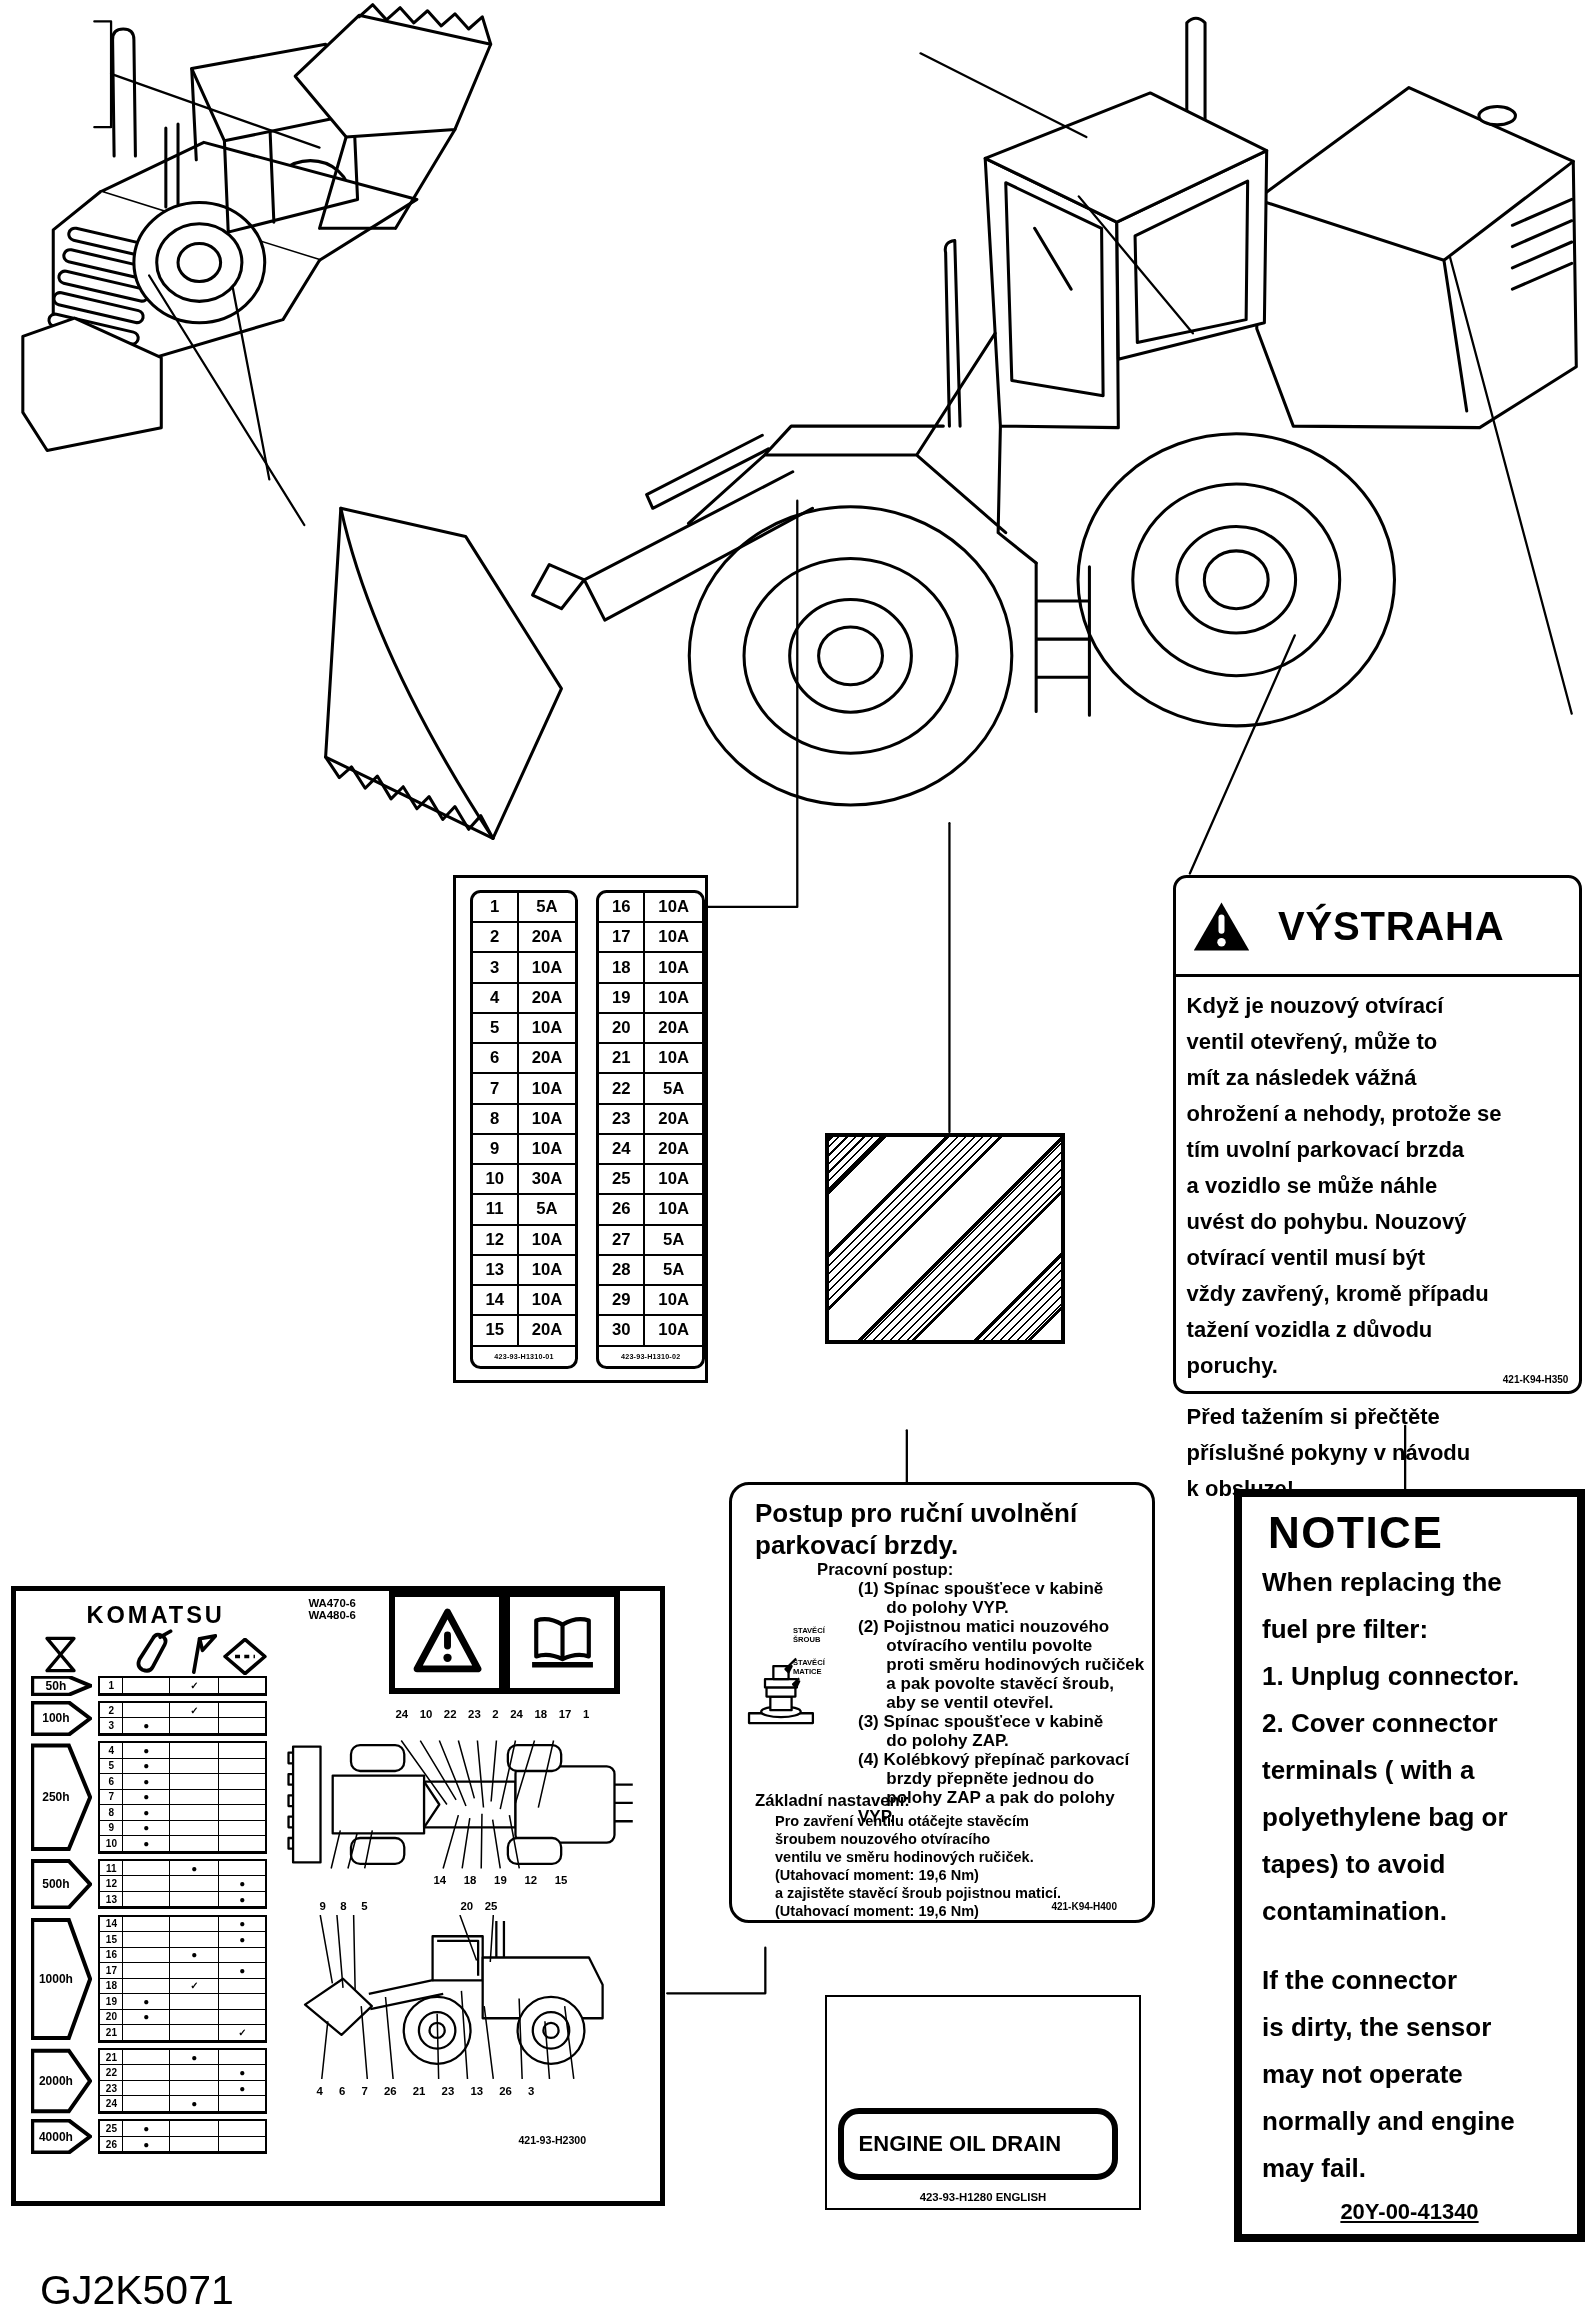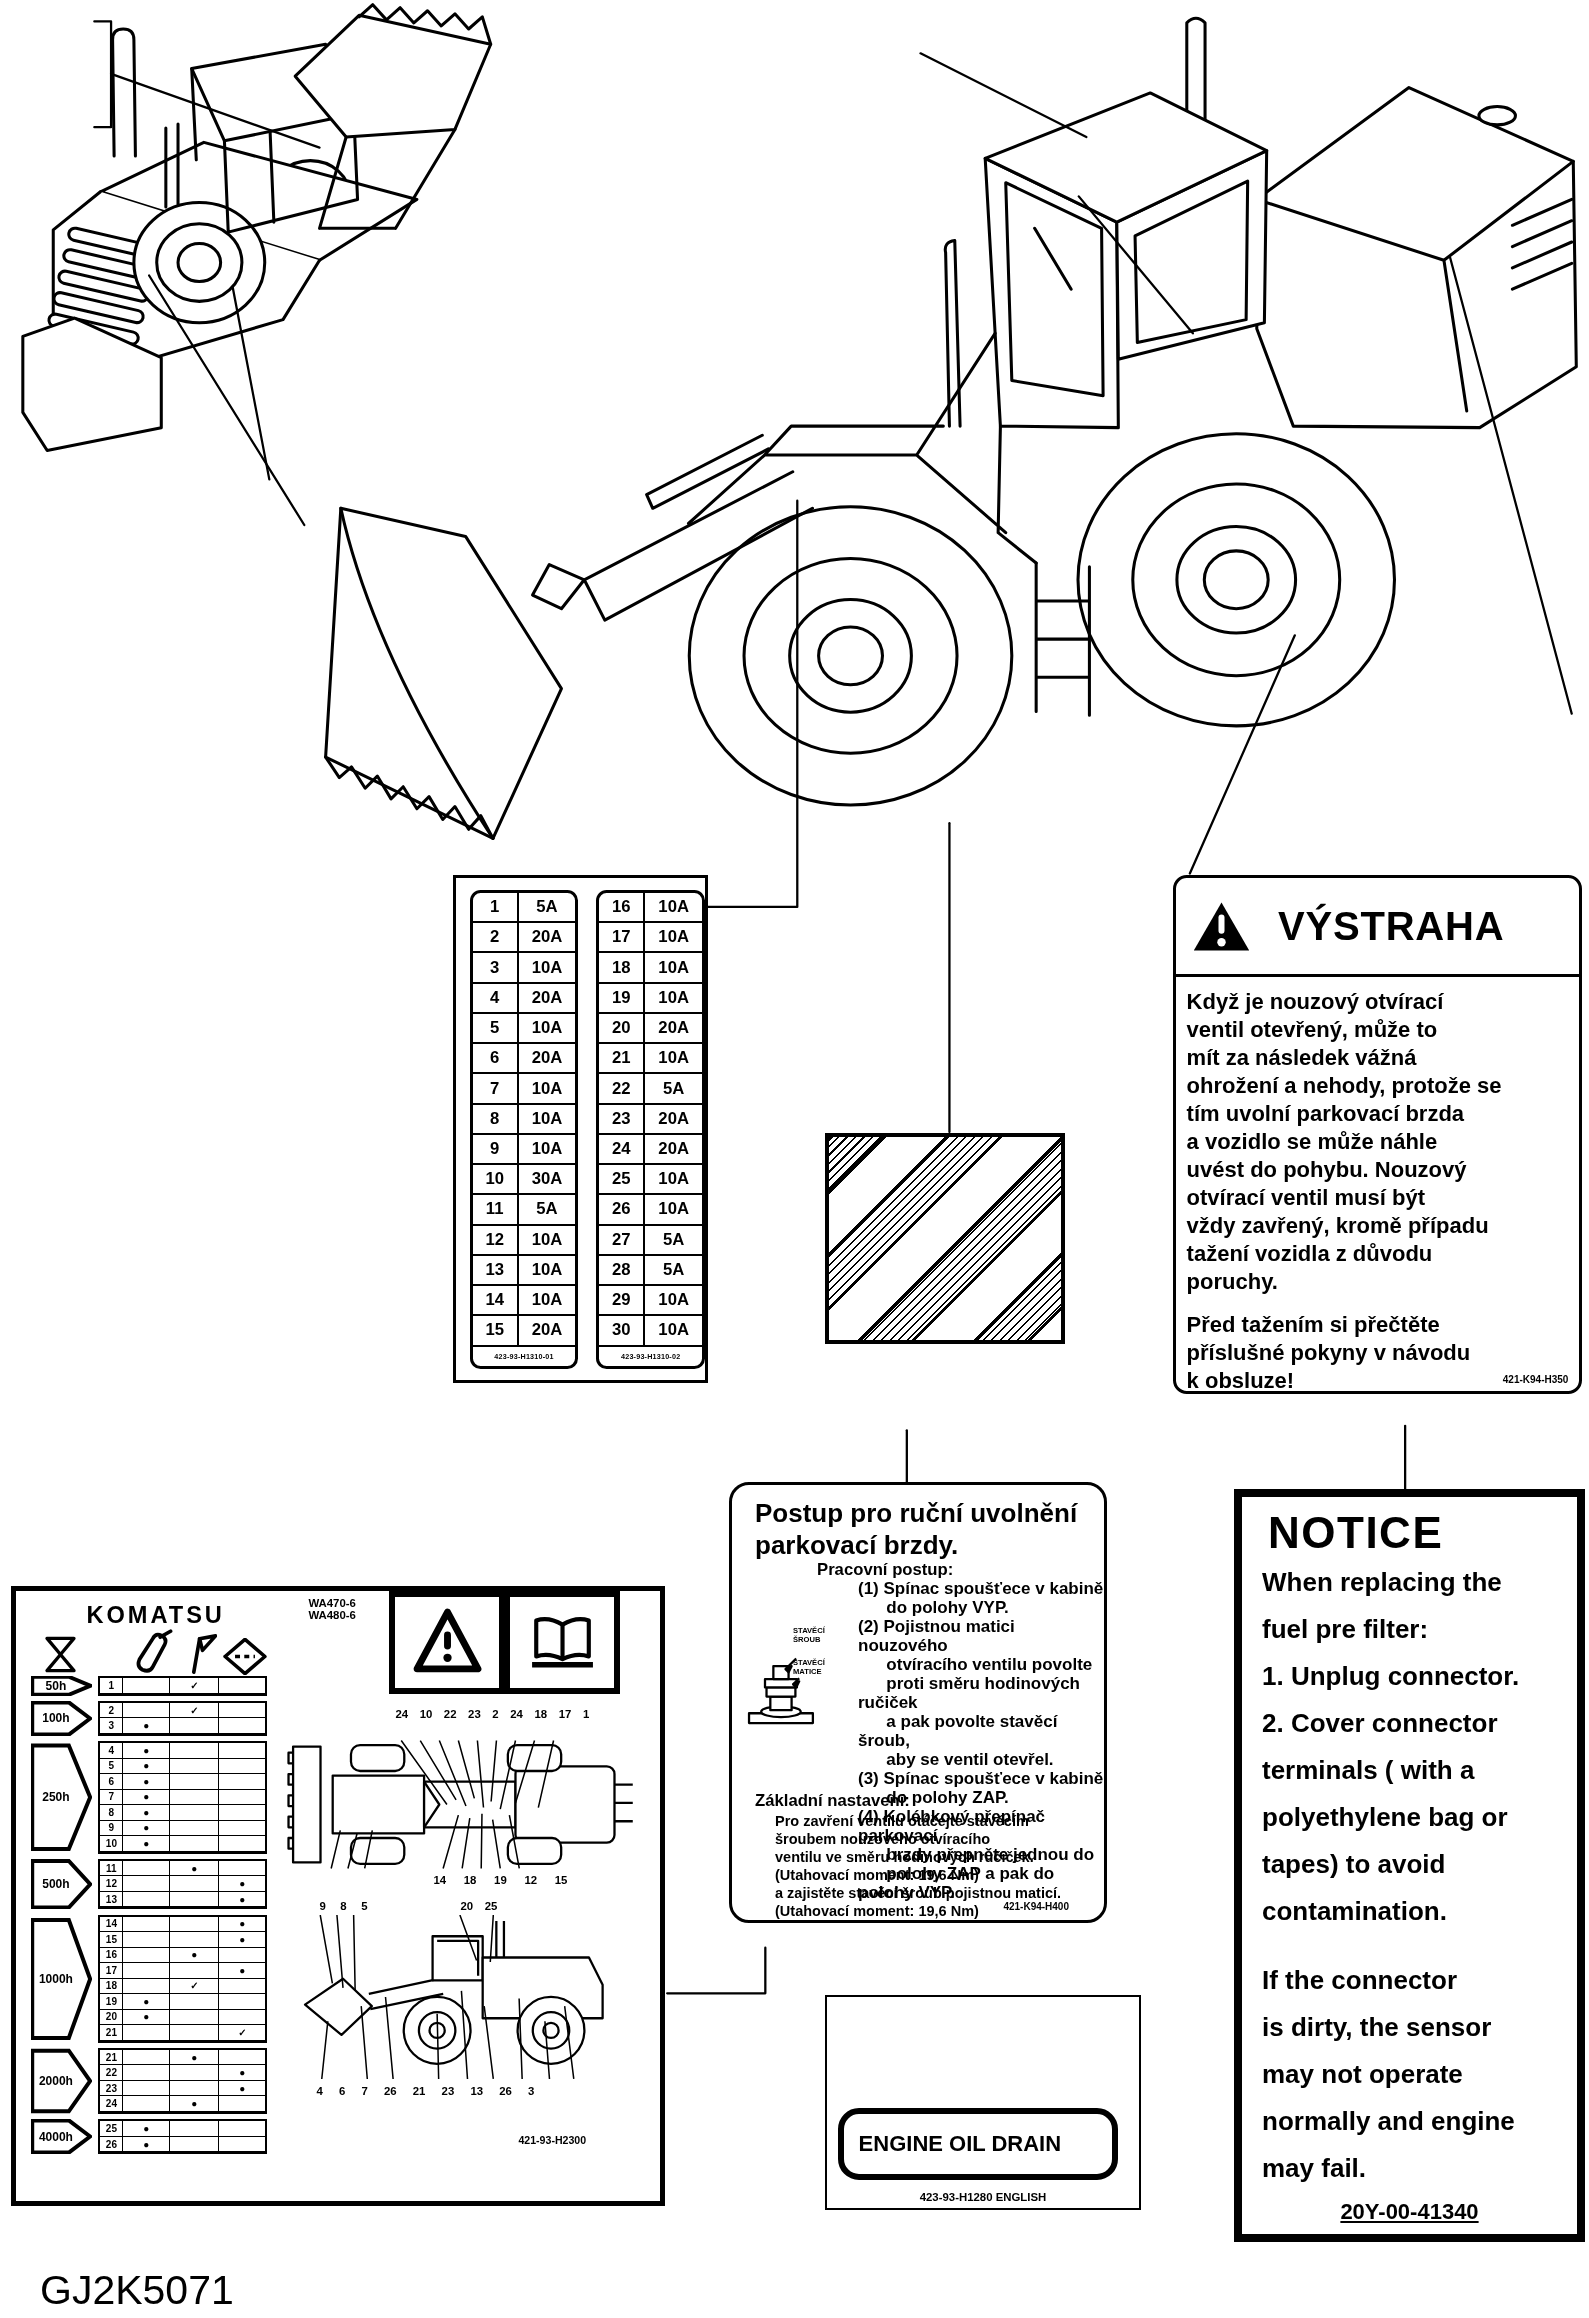--- a/index.html
+++ b/index.html
@@ -26,26 +26,26 @@
     background:
       repeating-linear-gradient(135deg,#000 0 3px,rgba(0,0,0,0) 3px 38px,#000 38px 41px,#fff 41px 82px),
       repeating-linear-gradient(135deg,#000 0 1.5px,#fff 1.5px 6px);}
 
   
   .vystraha{left:1173px;top:875px;width:409px;height:519px;border:3.8px solid #000;border-radius:13.7px;}
   .v-head{height:70px;border-bottom:3.8px solid #000;display:flex;align-items:center;
           padding:13px 15px;gap:26px;}
   .v-tri{width:61px;height:53px;flex:none;}
   .v-title{font-size:40px;font-weight:bold;letter-spacing:0.8px;}
-  .v-body{padding:10.6px 10.6px 0 10.6px;font-size:22px;font-weight:bold;line-height:28px;white-space:pre-line;}
+  .v-body{padding:10.6px 10.6px 0 10.6px;font-size:22px;font-weight:bold;line-height:36px;white-space:pre-line;}
   .v-body2{padding-top:15px;}
   .v-code{position:absolute;right:10.6px;bottom:6px;font-size:10px;font-weight:bold;}
 
   
-  .postup{left:729px;top:1482px;width:378px;height:441px;border:3px solid #000;border-radius:20px;}
+  .postup{left:729px;top:1482px;width:426px;height:441px;border:3px solid #000;border-radius:20px;}
   .p-title{position:absolute;left:23px;top:12px;font-size:26px;font-weight:bold;line-height:32px;white-space:pre-line;}
   .p-steps-header{position:absolute;left:85px;top:75px;font-size:16.7px;font-weight:bold;}
   .p-steps{position:absolute;left:126px;top:94px;font-size:17px;font-weight:bold;line-height:19px;white-space:pre-wrap;}
   .p-basic-header{position:absolute;left:23px;top:306px;font-size:16.7px;font-weight:bold;}
   .p-basic{position:absolute;left:43px;top:327px;font-size:14.5px;font-weight:bold;line-height:18px;white-space:pre-wrap;}
   .p-code{position:absolute;right:35px;bottom:7.6px;font-size:10px;font-weight:bold;}
   .p-valve{position:absolute;left:13.7px;top:172px;width:76px;height:76px;}
   .p-tinylabel{position:absolute;font-size:7.6px;font-weight:bold;line-height:9px;white-space:pre-line;}
   .p-screw{left:61px;top:141px;}
   .p-nut{left:61px;top:173px;}

